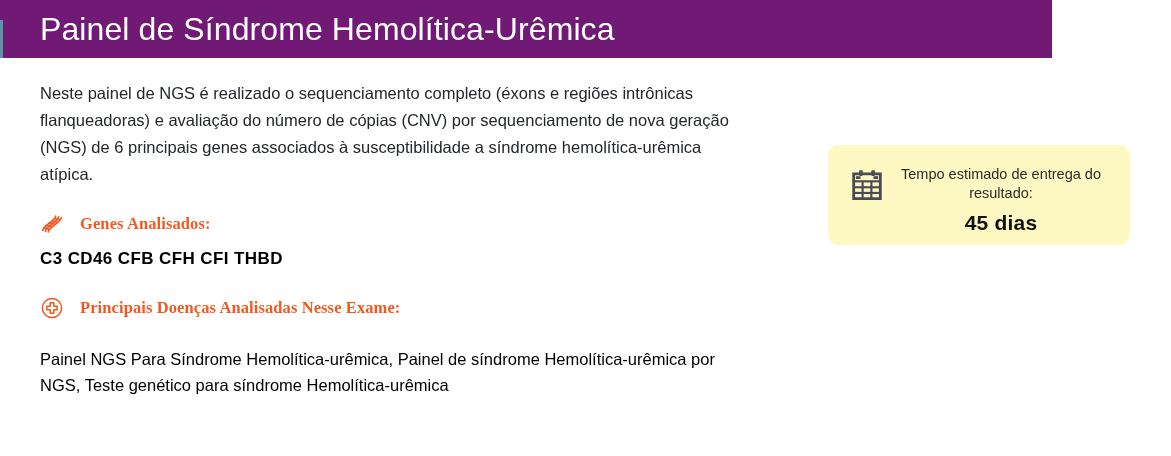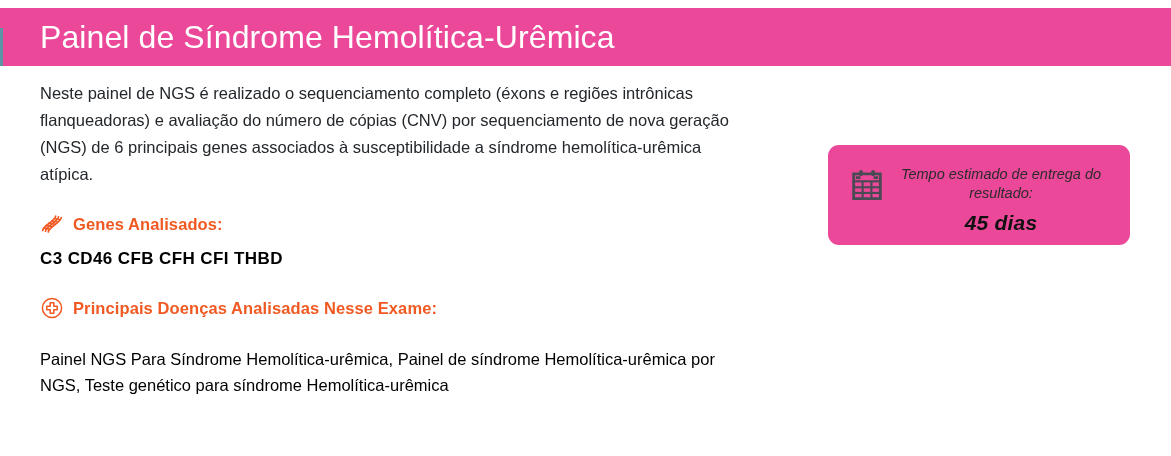--- a/index.html
+++ b/index.html
@@ -20,24 +20,24 @@
     width: 1171px;
     height: 456px;
     background: #ffffff;
     box-sizing: border-box;
   }
 
   
   .header {
     position: absolute;
     left: 0;
-    top: 8px;
-    width: 1171px;
+    top: 0;
+    width: 1052px;
     height: 58px;
-    background: #ec4899;
+    background: #701a75;
     box-sizing: border-box;
   }
   .header-edge {
     position: absolute;
     left: 0;
     top: 20px;
     width: 3px;
     height: 38px;
     background: #5c93a5;
   }
@@ -77,22 +77,23 @@
     margin: 0;
     width: 700px;
   }
 
   .section {
     margin-top: 22px;
   }
   .section-head {
     display: flex;
     align-items: center;
-    gap: 9px;
+    gap: 16px;
     height: 24px;
+    font-family: Liberation Serif, serif;
   }
   .section-icon {
     flex: 0 0 auto;
     width: 24px;
     height: 24px;
     display: block;
   }
   .section-title {
     color: #f05a22;
     font-size: 16.5px;
@@ -117,24 +118,23 @@
   #diseases-section { margin-top: 24px; text-align: right; }
   #othernames-section { margin-top: 26px; }
 
   
   .delivery-card {
     position: absolute;
     left: 828px;
     top: 87px;
     width: 302px;
     height: 100px;
-    background: #ec4899;
+    background: #fef9c3;
     border-radius: 11px;
     box-sizing: border-box;
-    font-style: italic;
   }
   .delivery-inner {
     position: absolute;
     left: 0;
     top: 0;
     width: 302px;
     height: 100px;
     display: flex;
     align-items: flex-start;
     padding: 20px 18px 0 22px;

